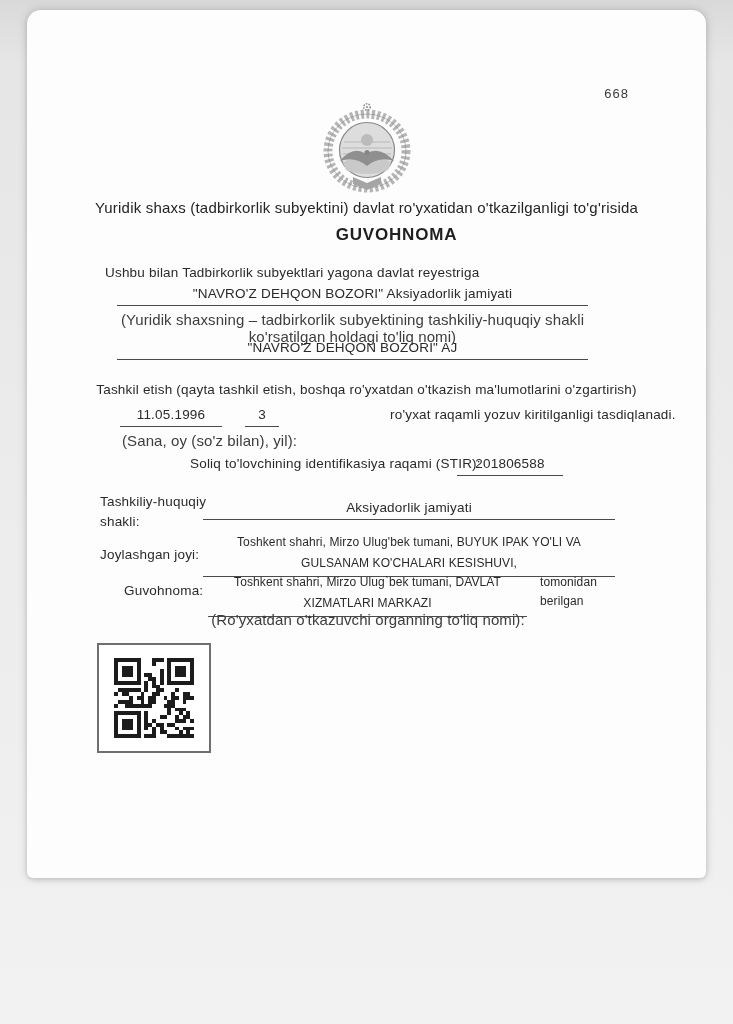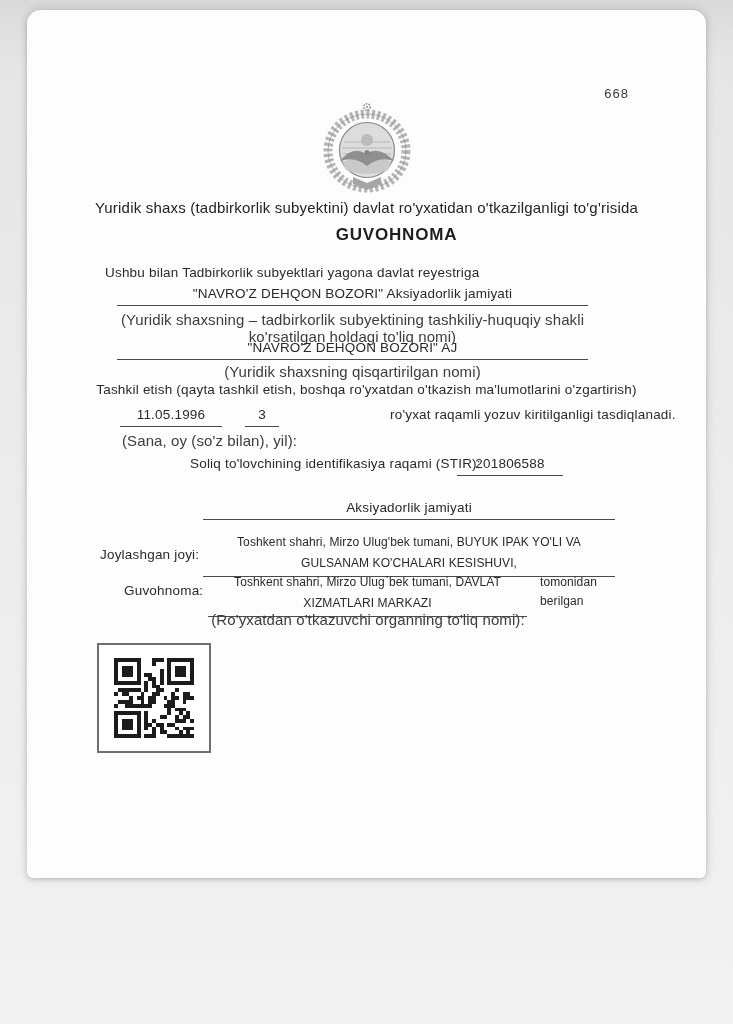--- a/index.html
+++ b/index.html
@@ -73,38 +73,38 @@
   <div class="abs body-txt soft" style="left:78px;top:255px;">Ushbu bilan Tadbirkorlik subyektlari yagona davlat reyestriga</div>
 
   <div class="abs rule ctr val" style="left:90px;top:274px;width:471px;">
     <span class="body-txt soft">"NAVRO'Z DEHQON BOZORI" Aksiyadorlik jamiyati</span>
   </div>
   <div class="abs ctr cap" style="left:90px;top:301px;width:471px;">(Yuridik shaxsning – tadbirkorlik subyektining tashkiliy-huquqiy shakli ko'rsatilgan holdagi to'liq nomi)</div>
 
   <div class="abs rule ctr val" style="left:90px;top:328px;width:471px;">
     <span class="body-txt soft">"NAVRO'Z DEHQON BOZORI" AJ</span>
   </div>
-  <div class="abs ctr cap" style="left:90px;top:353px;width:471px;">(Yuridik shaxsning qisqartirilgan nomi)</div>
 
   <div class="abs ctr body-txt soft" style="left:0;top:372px;width:679px;">Tashkil etish (qayta tashkil etish, boshqa ro'yxatdan o'tkazish ma'lumotlarini o'zgartirish)</div>
 
   <div class="abs rule ctr val" style="left:93px;top:395px;width:102px;">
     <span class="body-txt soft">11.05.1996</span>
   </div>
   <div class="abs rule ctr val" style="left:218px;top:395px;width:34px;">
     <span class="body-txt soft">3</span>
   </div>
   <div class="abs body-txt soft" style="left:363px;top:397px;">ro'yxat raqamli yozuv kiritilganligi tasdiqlanadi.</div>
   <div class="abs cap" style="left:95px;top:422px;">(Sana, oy (so'z bilan), yil):</div>
 
   <div class="abs body-txt soft" style="left:163px;top:446px;">Soliq to'lovchining identifikasiya raqami (STIR):</div>
   <div class="abs rule ctr val" style="left:430px;top:444px;width:106px;">
     <span class="body-txt soft">201806588</span>
   </div>
 
+  <div class="abs body-txt soft" style="left:73px;top:482px;width:112px;line-height:1.45;">Tashkiliy-huquqiy shakli:</div>
   <div class="abs rule ctr val" style="left:176px;top:488px;width:412px;">
     <span class="body-txt soft">Aksiyadorlik jamiyati</span>
   </div>
 
   <div class="abs body-txt soft" style="left:73px;top:537px;">Joylashgan joyi:</div>
   <div class="abs rule ctr val" style="left:176px;top:521px;width:412px;line-height:1.3;">
     <span class="small-txt soft">Toshkent shahri, Mirzo Ulug'bek tumani, BUYUK IPAK YO'LI VA GULSANAM KO'CHALARI KESISHUVI,</span>
   </div>
 
   <div class="abs body-txt soft" style="left:73px;top:573px;margin-left:24px;">Guvohnoma:</div>

